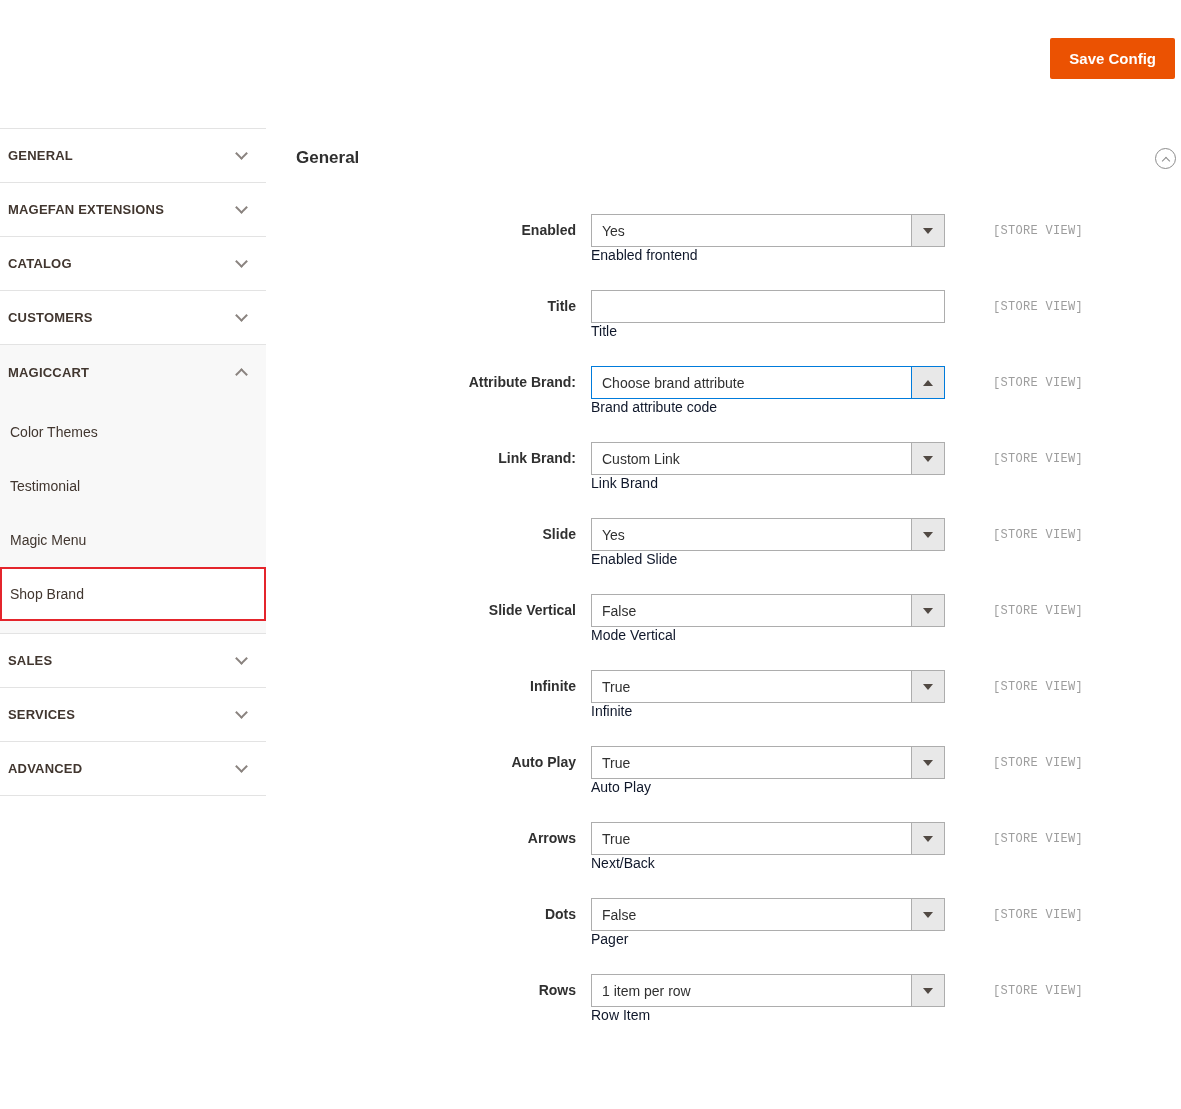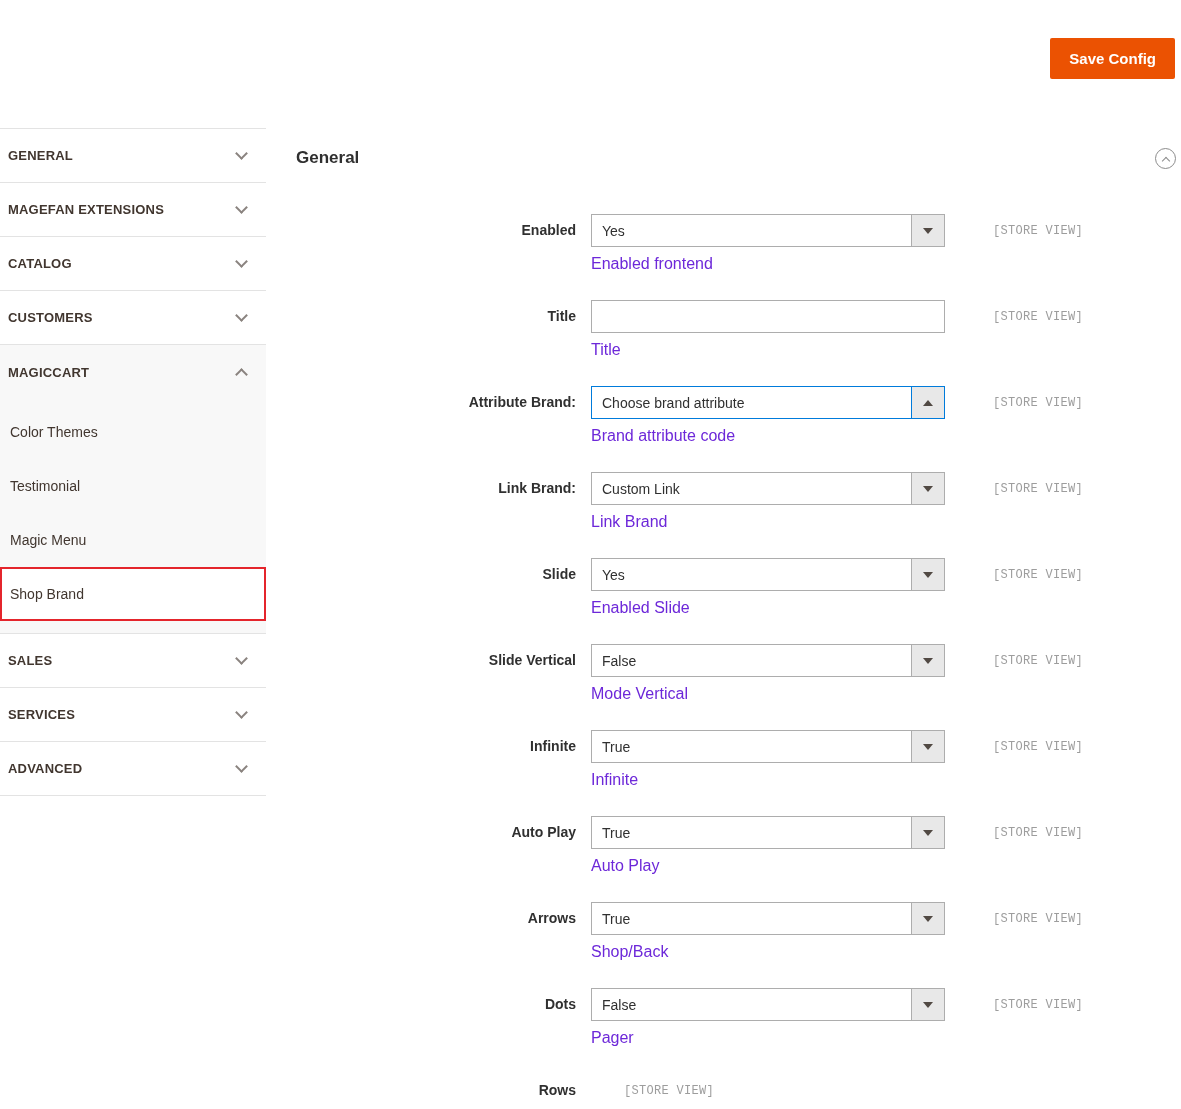--- a/index.html
+++ b/index.html
@@ -64,21 +64,21 @@
     width:33px; flex:none; border-left:1px solid #adadad; background:#e8e8e8;
     display:flex; align-items:center; justify-content:center;
   }
   .control-box.focused .select-arrow { border-left-color:#007bdb; }
   .arrow-glyph { width:0; height:0; border-left:5px solid transparent; border-right:5px solid transparent; border-top:6px solid #514943; }
   .arrow-glyph.up { border-top:none; border-bottom:6px solid #514943; }
   .text-input {
     width:354px; height:33px; border:1px solid #adadad; background:#fff;
     font-size:14px; padding:0 10px; font-family:inherit; color:#303030;
   }
-  .hint { font-size:16px; color:#6d28d9; margin-top:8px; }
+  .hint { font-size:14px; color:#0f172a; margin-top:0; }
   .scope { margin-left:48px; padding-top:10px; font-size:12px; color:#9d9d9d; letter-spacing:.3px; flex:none;font-family:Liberation Mono, monospace; }
 </style>
 </head>
 <body>
 
 <div class="topbar">
   <button class="save-btn">Save Config</button>
 </div>
 
 <nav class="sidebar">
@@ -228,35 +228,44 @@
       </div>
       <div class="field">
         <label class="field-label">Arrows</label>
         <div class="field-control">
           <div class="control-box">
             <span class="select-value">True</span>
             <span class="select-arrow">
               <span class="arrow-glyph"></span>
             </span>
           </div>
-          <div class="hint">Shop/Back</div>
+          <div class="hint">Next/Back</div>
         </div>
         <span class="scope">[STORE VIEW]</span>
       </div>
       <div class="field">
         <label class="field-label">Dots</label>
         <div class="field-control">
           <div class="control-box">
             <span class="select-value">False</span>
             <span class="select-arrow">
               <span class="arrow-glyph"></span>
             </span>
           </div>
           <div class="hint">Pager</div>
         </div>
         <span class="scope">[STORE VIEW]</span>
       </div>
       <div class="field">
         <label class="field-label">Rows</label>
+        <div class="field-control">
+          <div class="control-box">
+            <span class="select-value">1 item per row</span>
+            <span class="select-arrow">
+              <span class="arrow-glyph"></span>
+            </span>
+          </div>
+          <div class="hint">Row Item</div>
+        </div>
         <span class="scope">[STORE VIEW]</span>
       </div>
     </div>
 </main>
 
 </body></html>

